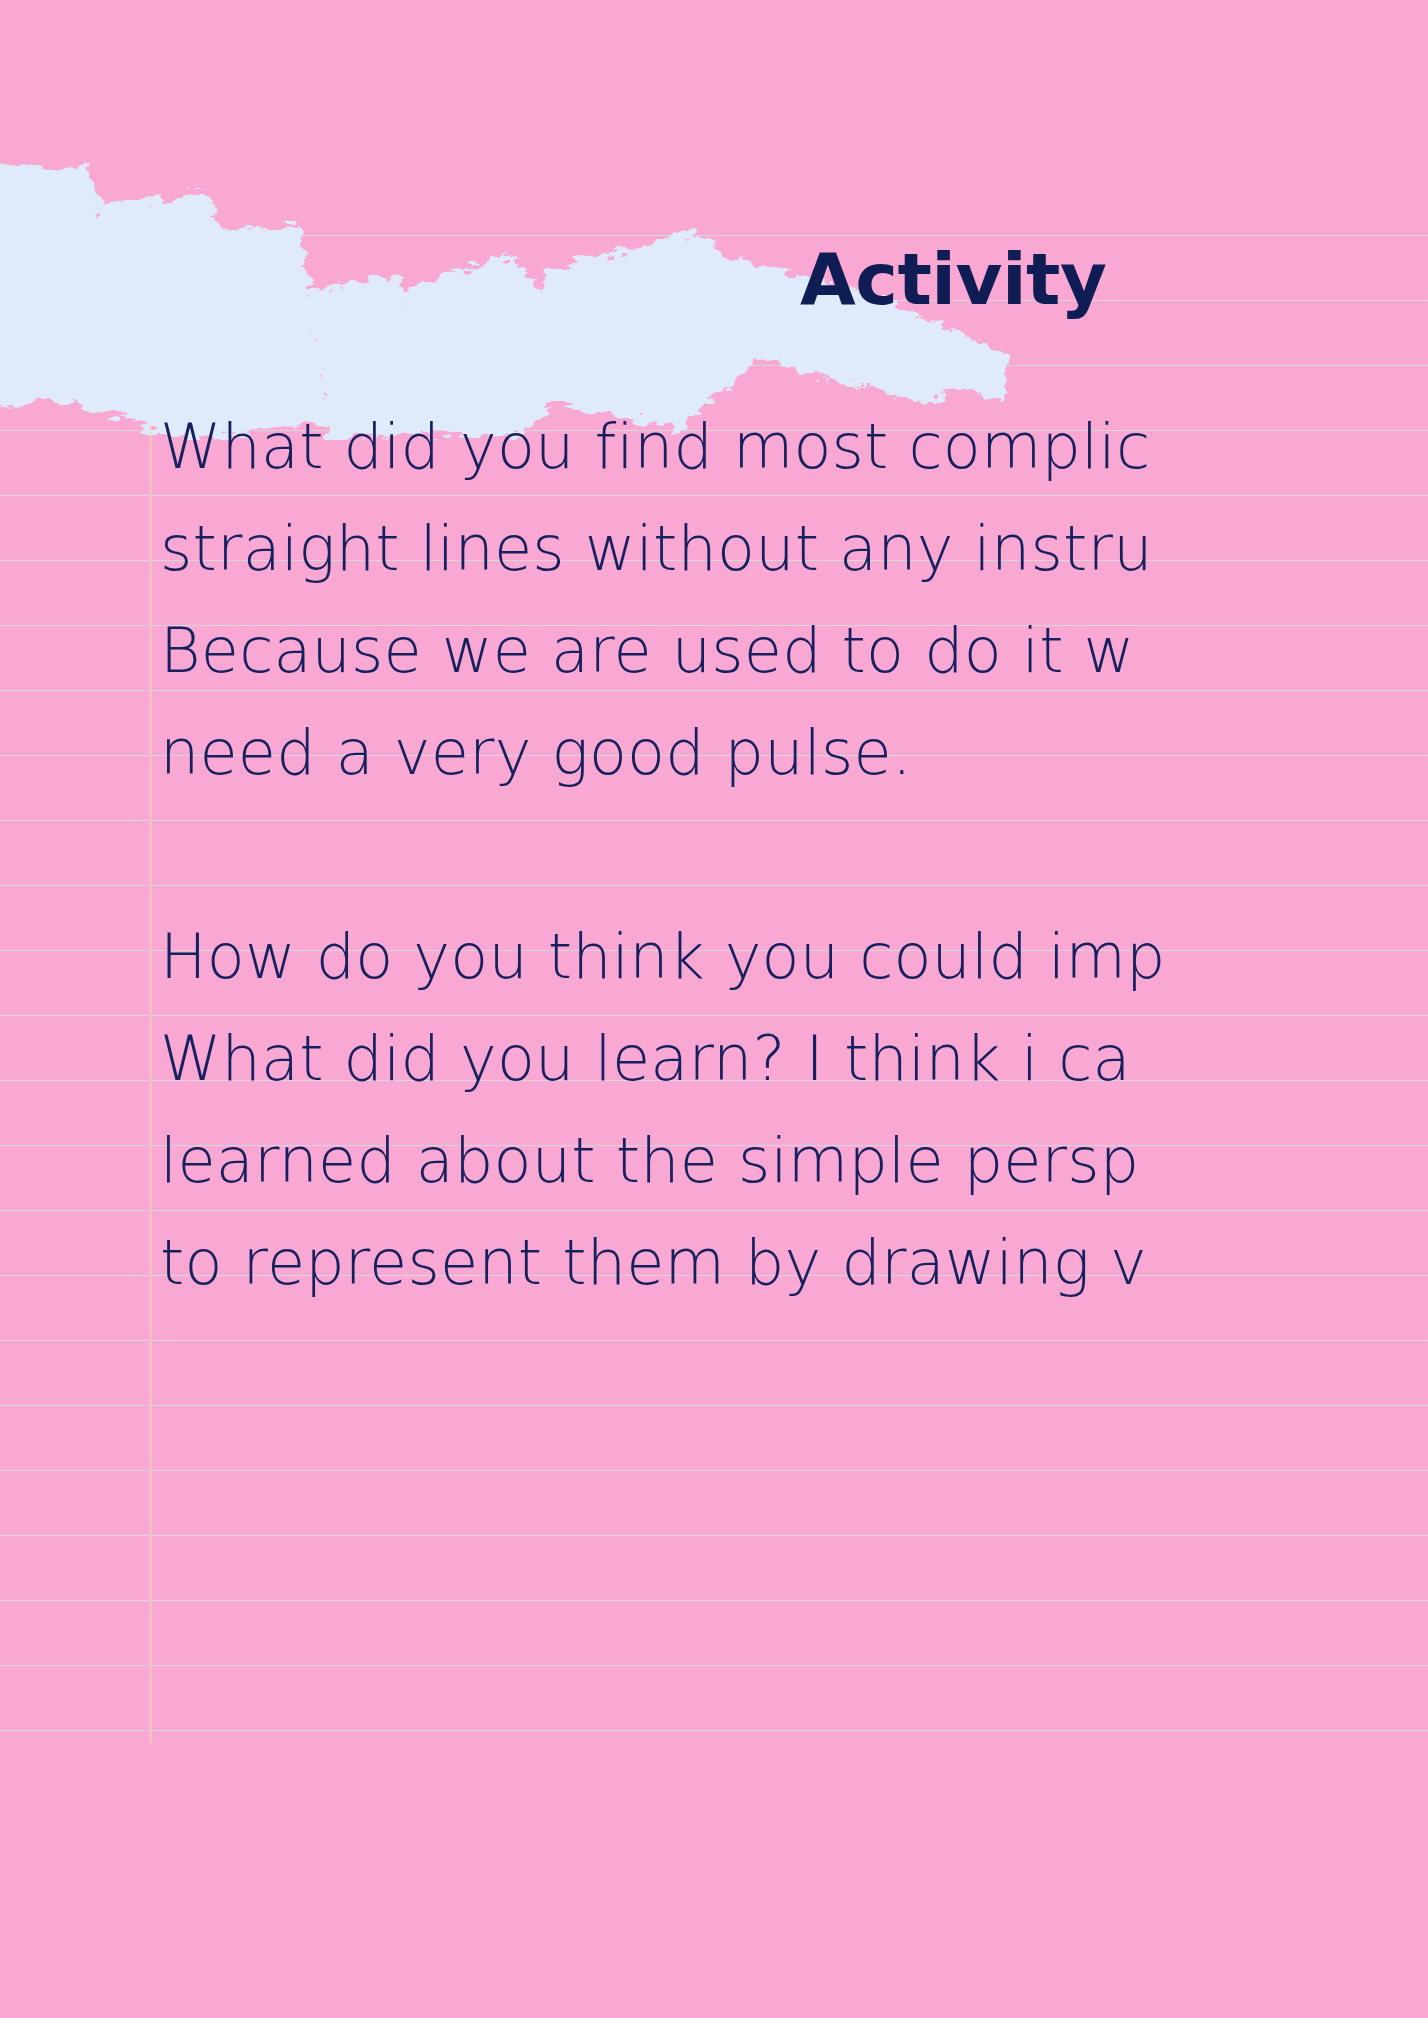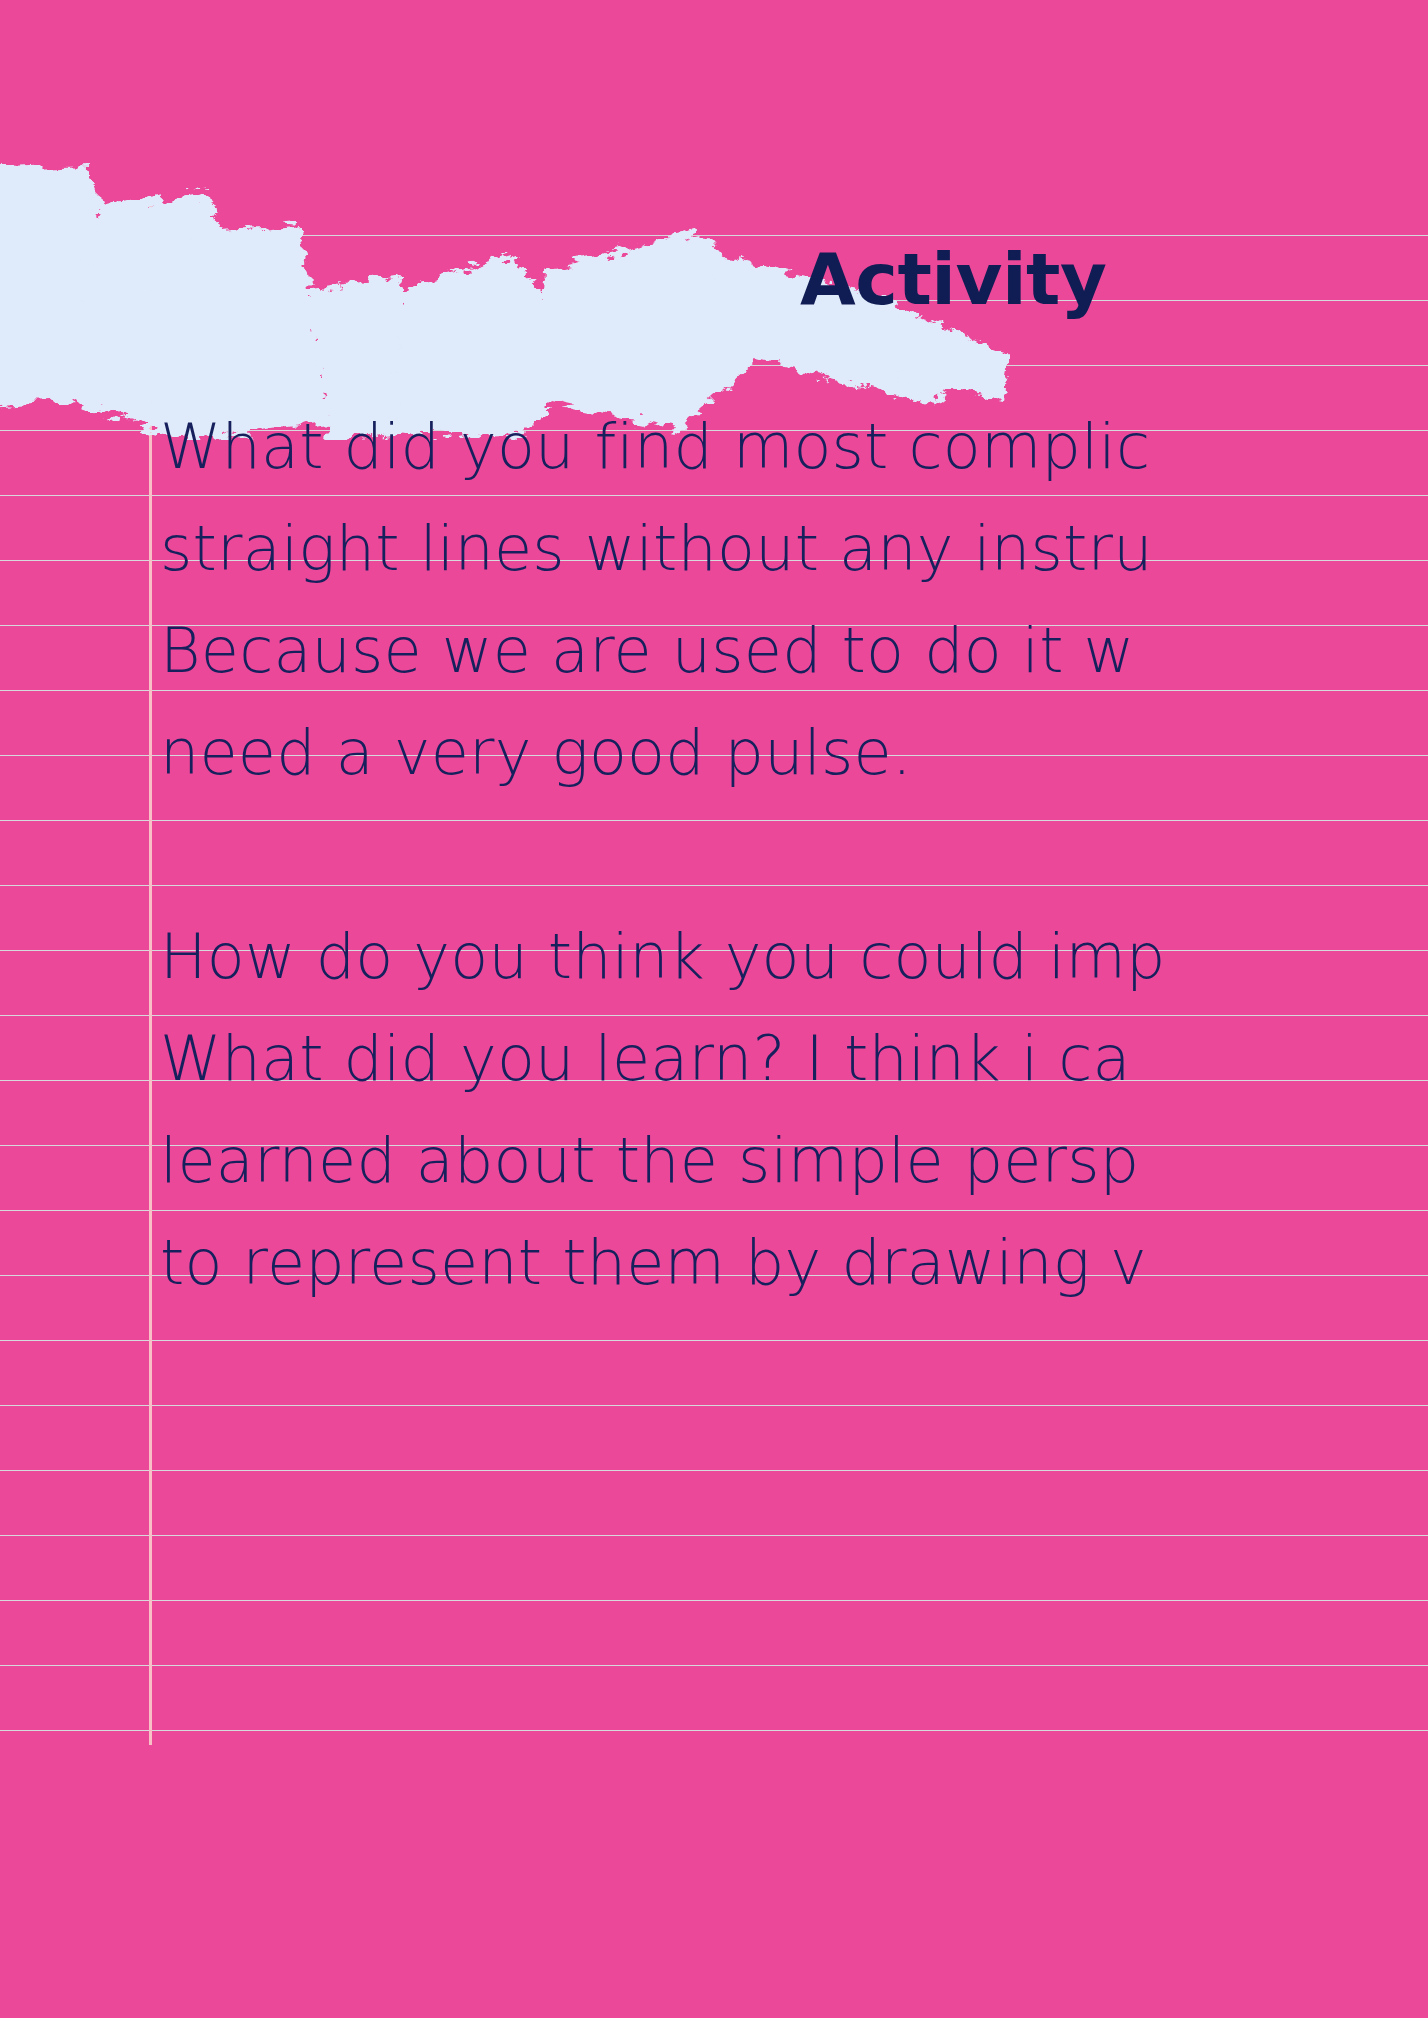--- a/index.html
+++ b/index.html
@@ -8,21 +8,21 @@
     background: #ffffff;
   }
   body {
     font-family: "Liberation Sans", sans-serif;
   }
 
   .page {
     position: relative;
     width: 1428px;
     height: 2018px;
-    background: #ec4899;
+    background: #f9a8d4;
     overflow: hidden;
   }
 
   
   .rules {
     position: absolute;
     left: 0;
     top: 235px;
     width: 1428px;
     height: 1515px;

